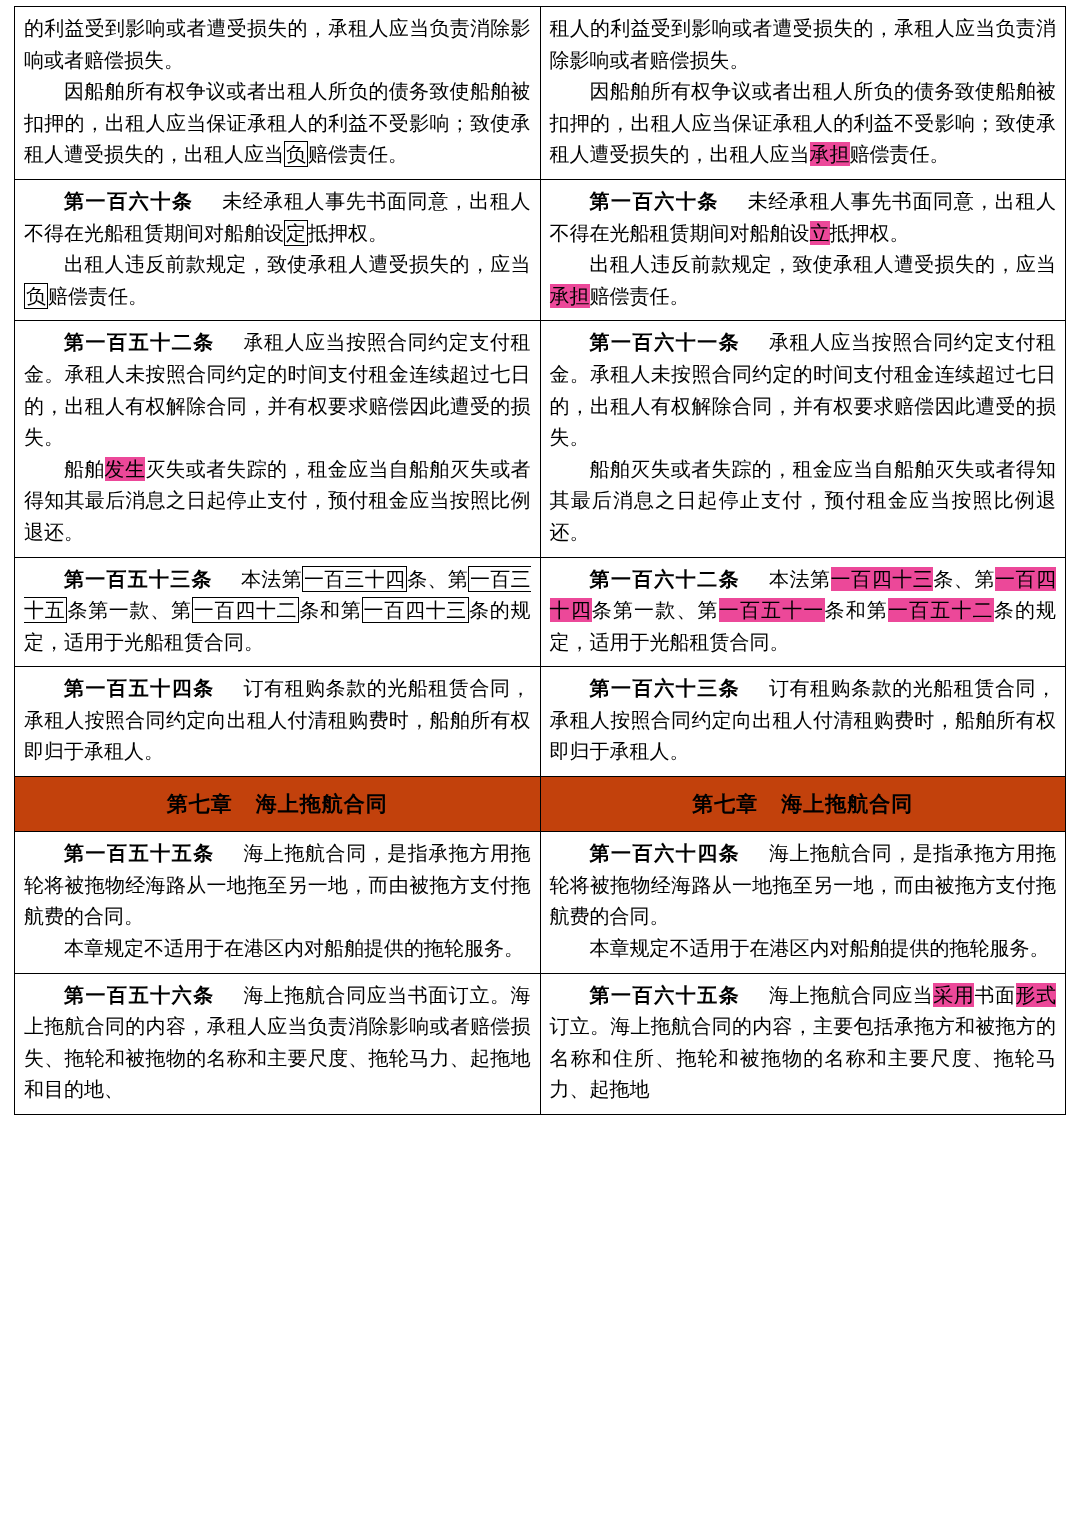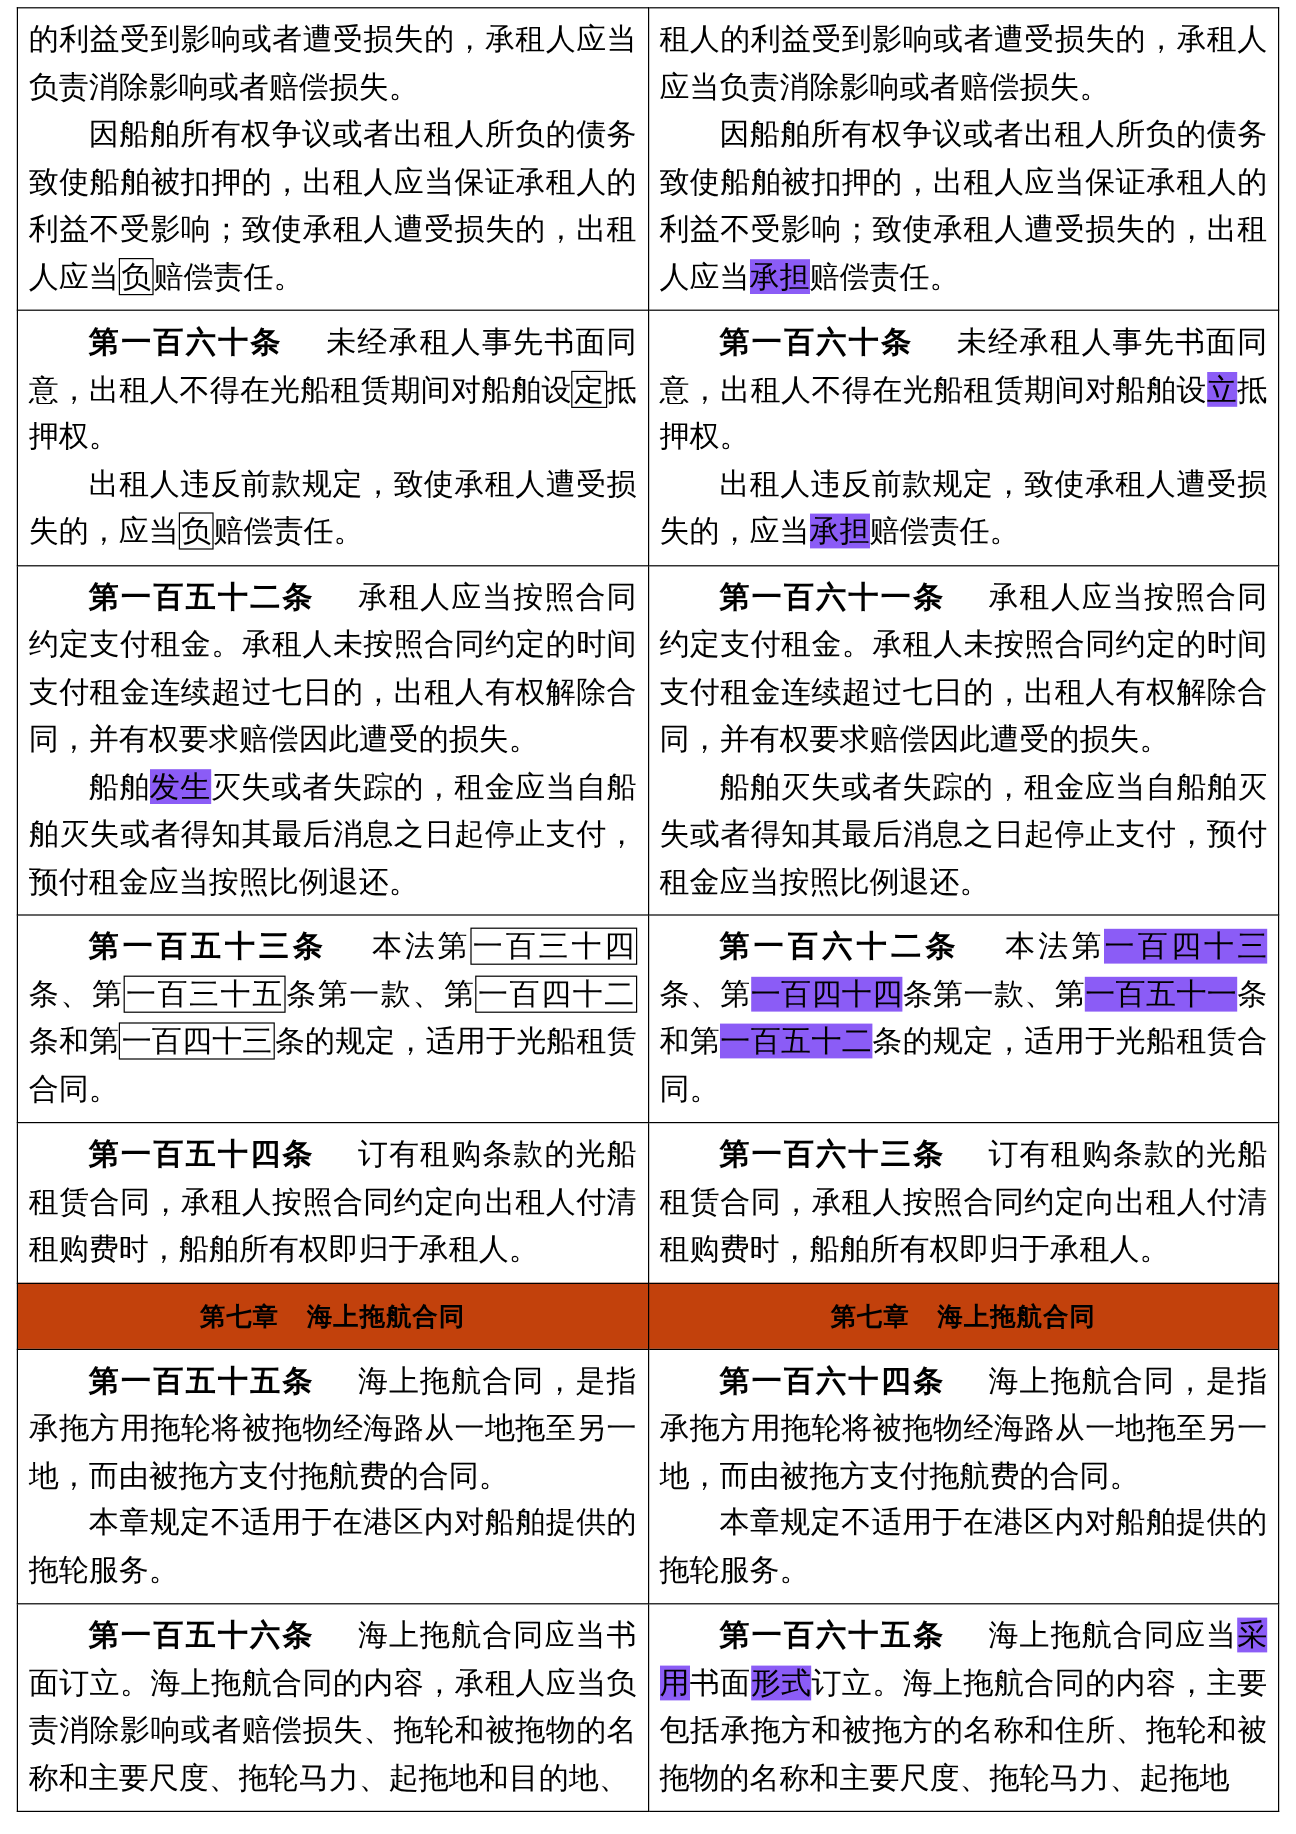--- a/index.html
+++ b/index.html
@@ -26,42 +26,42 @@
     table-layout: fixed;
   }
   table.doc td {
     border: 1px solid #000000;
     vertical-align: top;
     padding: 6px 9px 8px 9px;
     width: 50%;
   }
   p {
     margin: 0;
-    font-size: 25px;
+    font-size: 20px;
     line-height: 1.58;
     text-align: justify;
     text-justify: inter-ideograph;
   }
   p.ind {
     text-indent: 2em;
   }
   .art {
     font-weight: bold;
     letter-spacing: 1px;
   }
   .gap {
     display: inline-block;
     width: 1.4em;
   }
   .boxed {
     border: 1px solid #000000;
     padding: 0 1px;
   }
   .hl {
-    background: #8b5cf6;
+    background: #ec4899;
   }
   tr.chapter td {
     background: #c2410c;
     text-align: center;
     padding: 10px 0 11px 0;
   }
   tr.chapter p {
     text-align: center;
     font-weight: bold;
     font-size: 21px;

